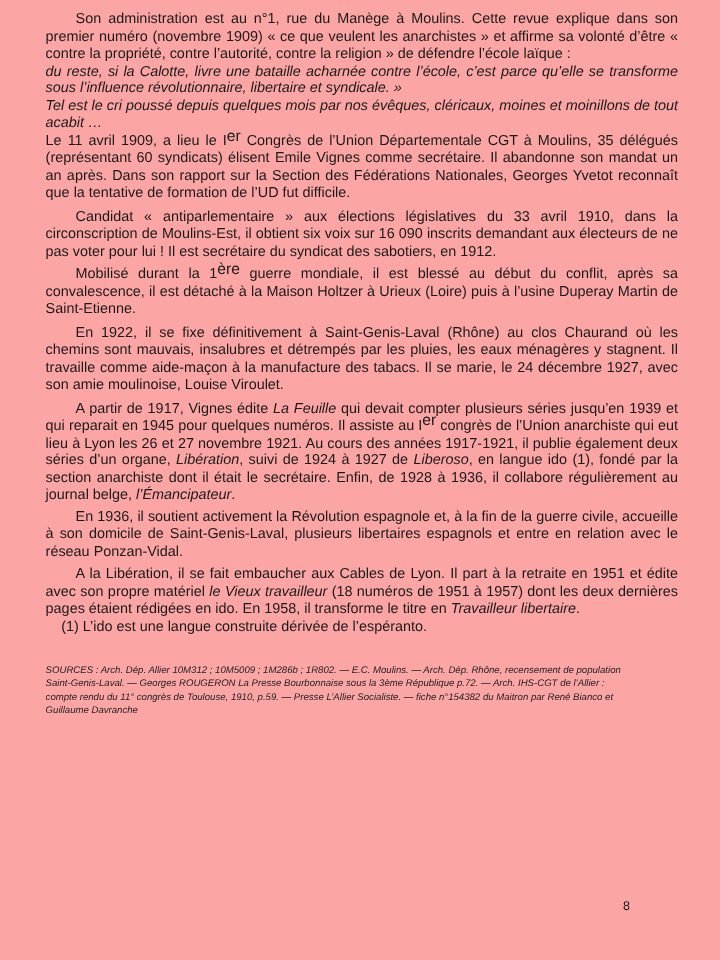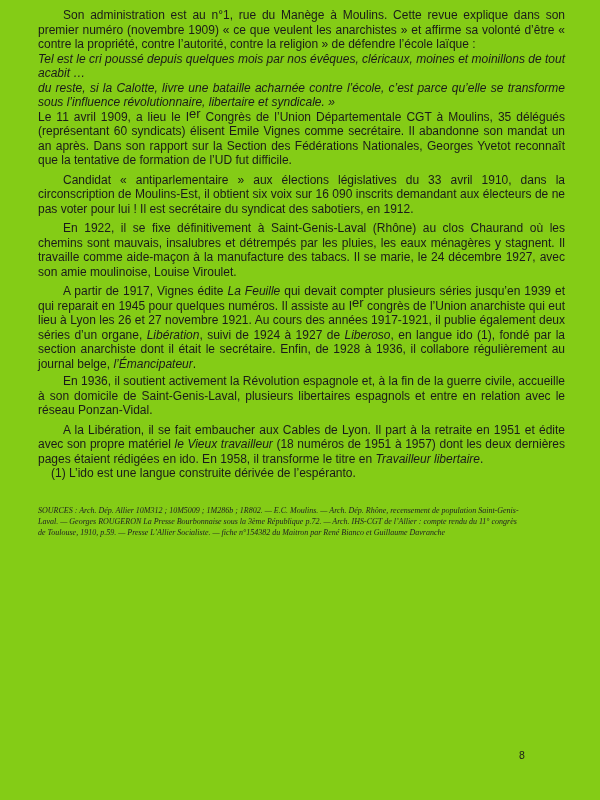--- a/index.html
+++ b/index.html
@@ -6,21 +6,21 @@
     margin: 0;
     padding: 0;
     width: 600px;
     height: 800px;
     background: #ffffff;
   }
   .page {
     position: relative;
     width: 600px;
     height: 800px;
-    background: #84cc16;
+    background: #fca5a5;
     overflow: hidden;
     font-family: "Liberation Sans", sans-serif;
     color: #1a1a1a;
   }
   .doc {
     padding: 3px 35px 0 38px;
     font-size: 12px;
     line-height: 14.5px;
     text-align: justify;
     hyphens: auto;
@@ -45,43 +45,43 @@
     letter-spacing: 0;
   }
   .sources {
     margin-top: 24px;
     width: 488px;
     font-size: 8px;
     line-height: 11px;
     font-style: italic;
     text-align: left;
     color: #222222;
-    font-family: Liberation Serif, serif;
   }
   .pagenum {
     position: absolute;
     left: 512px;
     top: 749px;
     width: 20px;
     text-align: center;
     font-size: 10.5px;
     color: #1a1a1a;
   }
 </style>
 </head>
 <body>
 
 <div class="page">
   <div class="doc">
 
     <p class="b"><span>Son administration est au n°1, rue du Manège à Moulins. Cette revue explique dans son premier numéro (novembre 1909) « ce que veulent les anarchistes » et affirme sa volonté d’être « contre la propriété, contre l’autorité, contre la religion » de défendre l’école laïque :</span></p>
+      <p class="q"><span class="it">du reste, si la Calotte, livre une bataille acharnée contre l’école, c’est parce qu’elle se transforme sous l’influence révolutionnaire, libertaire et syndicale. »</span></p>
       <p class="q"><span class="it">Tel est le cri poussé depuis quelques mois par nos évêques, cléricaux, moines et moinillons de tout acabit …</span></p>
-      <p class="q"><span class="it">du reste, si la Calotte, livre une bataille acharnée contre l’école, c’est parce qu’elle se transforme sous l’influence révolutionnaire, libertaire et syndicale. »</span></p>
       <p class="c"><span>Le 11 avril 1909, a lieu le I</span><sup>er</sup><span> Congrès de l’Union Départementale CGT à Moulins, 35 délégués (représentant 60 syndicats) élisent Emile Vignes comme secrétaire. Il abandonne son mandat un an après. Dans son rapport sur la Section des Fédérations Nationales, Georges Yvetot reconnaît que la tentative de formation de l’UD fut difficile.</span></p>
       <p class="b"><span>Candidat « antiparlementaire » aux élections législatives du 33 avril 1910, dans la circonscription de Moulins-Est, il obtient six voix sur 16 090 inscrits demandant aux électeurs de ne pas voter pour lui ! Il est secrétaire du syndicat des sabotiers, en 1912.</span></p>
+      <p class="b"><span>Mobilisé durant la 1</span><sup>ère</sup><span> guerre mondiale, il est blessé au début du conflit, après sa convalescence, il est détaché à la Maison Holtzer à Urieux (Loire) puis à l’usine Duperay Martin de Saint-Etienne.</span></p>
       <p class="b"><span>En 1922, il se fixe définitivement à Saint-Genis-Laval (Rhône) au clos Chaurand où les chemins sont mauvais, insalubres et détrempés par les pluies, les eaux ménagères y stagnent. Il travaille comme aide-maçon à la manufacture des tabacs. Il se marie, le 24 décembre 1927, avec son amie moulinoise, Louise Viroulet.</span></p>
       <p class="b"><span>A partir de 1917, Vignes édite </span><span class="it">La Feuille</span><span> qui devait compter plusieurs séries jusqu’en 1939 et qui reparait en 1945 pour quelques numéros. Il assiste au I</span><sup>er</sup><span> congrès de l’Union anarchiste qui eut lieu à Lyon les 26 et 27 novembre 1921. Au cours des années 1917-1921, il publie également deux séries d’un organe, </span><span class="it">Libération</span><span>, suivi de 1924 à 1927 de </span><span class="it">Liberoso</span><span>, en langue ido (1), fondé par la section anarchiste dont il était le secrétaire. Enfin, de 1928 à 1936, il collabore régulièrement au journal belge, </span><span class="it">l’Émancipateur</span><span>.</span></p>
       <p class="b xl"><span>En 1936, il soutient activement la Révolution espagnole et, à la fin de la guerre civile, accueille à son domicile de Saint-Genis-Laval, plusieurs libertaires espagnols et entre en relation avec le réseau Ponzan-Vidal.</span></p>
       <p class="b"><span>A la Libération, il se fait embaucher aux Cables de Lyon. Il part à la retraite en 1951 et édite avec son propre matériel </span><span class="it">le Vieux travailleur</span><span> (18 numéros de 1951 à 1957) dont les deux dernières pages étaient rédigées en ido. En 1958, il transforme le titre en </span><span class="it">Travailleur libertaire</span><span>.</span></p>
       <p class="n"><span>(1) L’ido est une langue construite dérivée de l’espéranto.</span></p>
       <div class="sources">SOURCES : Arch. Dép. Allier 10M312 ; 10M5009 ; 1M286b ; 1R802. — E.C. Moulins. — Arch. Dép. Rhône, recensement de population Saint-Genis-Laval. — Georges ROUGERON La Presse Bourbonnaise sous la 3ème République p.72. — Arch. IHS-CGT de l’Allier : compte rendu du 11° congrès de Toulouse, 1910, p.59. —  Presse L’Allier Socialiste. — fiche n°154382 du Maitron par René Bianco et Guillaume Davranche</div>
   </div>
   <div class="pagenum">8</div>
 </div>
 

